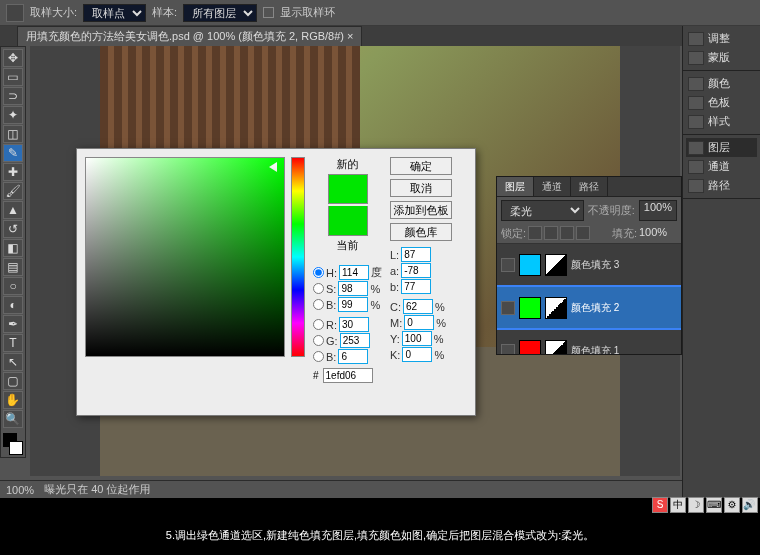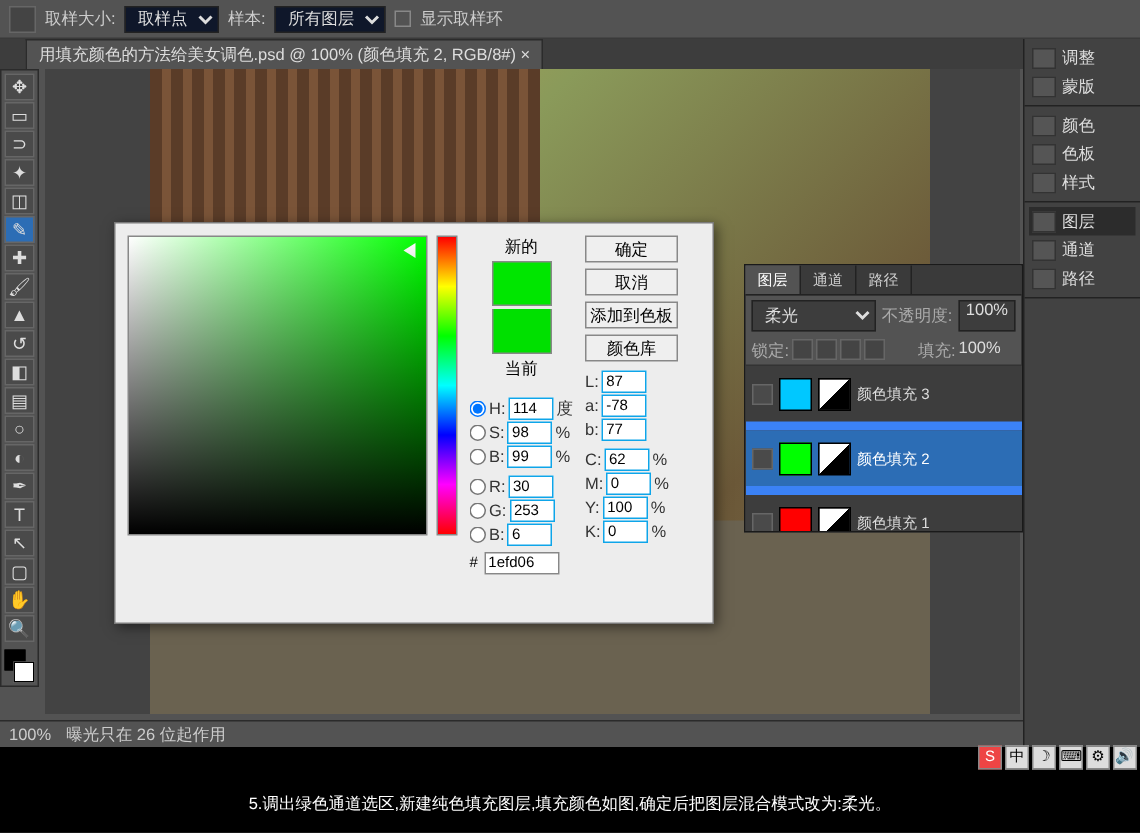--- a/index.html
+++ b/index.html
@@ -28,21 +28,21 @@
 .rtab.act{background:#2c2c2c}
 .layerspanel{position:absolute;right:78px;top:176px;width:186px;background:#535353;border:1px solid #1a1a1a;z-index:6}
 .lp-tabs{display:flex;background:#3a3a3a;height:20px;border-bottom:1px solid #222}
 .lp-tabs span{padding:3px 8px;color:#ccc;font-size:10px;border-right:1px solid #222}
 .lp-tabs span.a{background:#535353;color:#fff}
 .lp-row{display:flex;align-items:center;gap:4px;padding:3px 4px;color:#aaa;font-size:10px}
 .lp-row .dd{flex:1;background:#3d3d3d;border:1px solid #222;color:#ddd;height:21px;padding:0 4px}
 .lp-lock{display:flex;gap:2px;padding:2px 4px;border-bottom:1px solid #333;color:#aaa;font-size:10px}
 .lp-lock .li{width:14px;height:14px;background:#444;border:1px solid #666}
 .layers{background:#3d3d3d;max-height:110px;overflow:auto}
-.layer{display:flex;align-items:center;height:43px;border-bottom:6px solid #3b82f6;gap:4px;padding:0 4px}
+.layer{display:flex;align-items:center;height:43px;border-bottom:2px solid #3b82f6;gap:4px;padding:0 4px}
 .layer.sel3{background:#2c6db5;color:#fff}
 .eye{width:14px;height:14px;border:1px solid #666;background:#4a4a4a}
 .thumb{width:22px;height:22px;border:1px solid #000}
 .mask{width:22px;height:22px;border:1px solid #000;background:linear-gradient(135deg,#fff 50%,#000 50%)}
 .layer span{color:#ddd;font-size:10px}
 .layer.sel3 span{color:#fff}
 .picker{position:absolute;left:76px;top:148px;width:400px;height:268px;background:#ededed;border:1px solid #7a7a7a;box-shadow:2px 2px 8px rgba(0,0,0,.5);z-index:10}
 .picker-title{background:linear-gradient(#5a8fd6,#2c6db5);height:22px;display:flex;align-items:center;justify-content:space-between;padding:0 4px;color:#fff;font-size:12px}
 .picker-title .close{width:18px;height:16px;background:#d44;border:1px solid #900;color:#fff;text-align:center;line-height:14px;font-weight:bold}
 .picker-body{display:flex;padding:8px;gap:8px;height:calc(100% - 22px)}
@@ -245,21 +245,21 @@
           <div class="nrow">M:<input class="ni" value="0" style=""><span>%</span></div>
           <div class="nrow">Y:<input class="ni" value="100" style=""><span>%</span></div>
           <div class="nrow">K:<input class="ni" value="0" style=""><span>%</span></div>
         </div>
       </div>
     </div>
   </div>
 
   <div class="status">
     <span>100%</span>
-    <span>曝光只在 26 位起作用</span>
+    <span>曝光只在 40 位起作用</span>
   </div>
 </div>
 
 <div class="tray">
   <span style="background:#e44;color:#fff">S</span>
   <span>中</span>
   <span>☽</span>
   <span>⌨</span>
   <span>⚙</span>
   <span>🔊</span>

